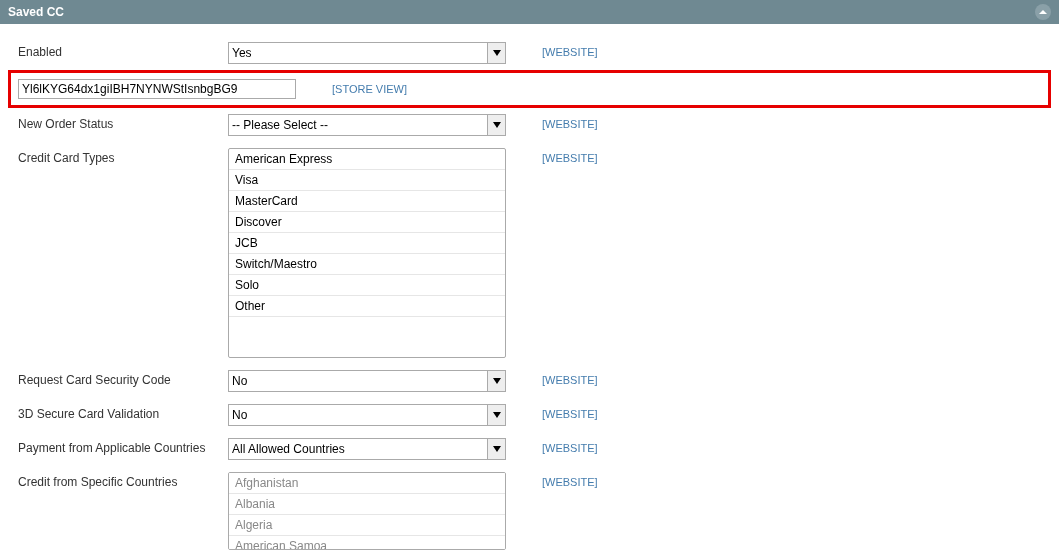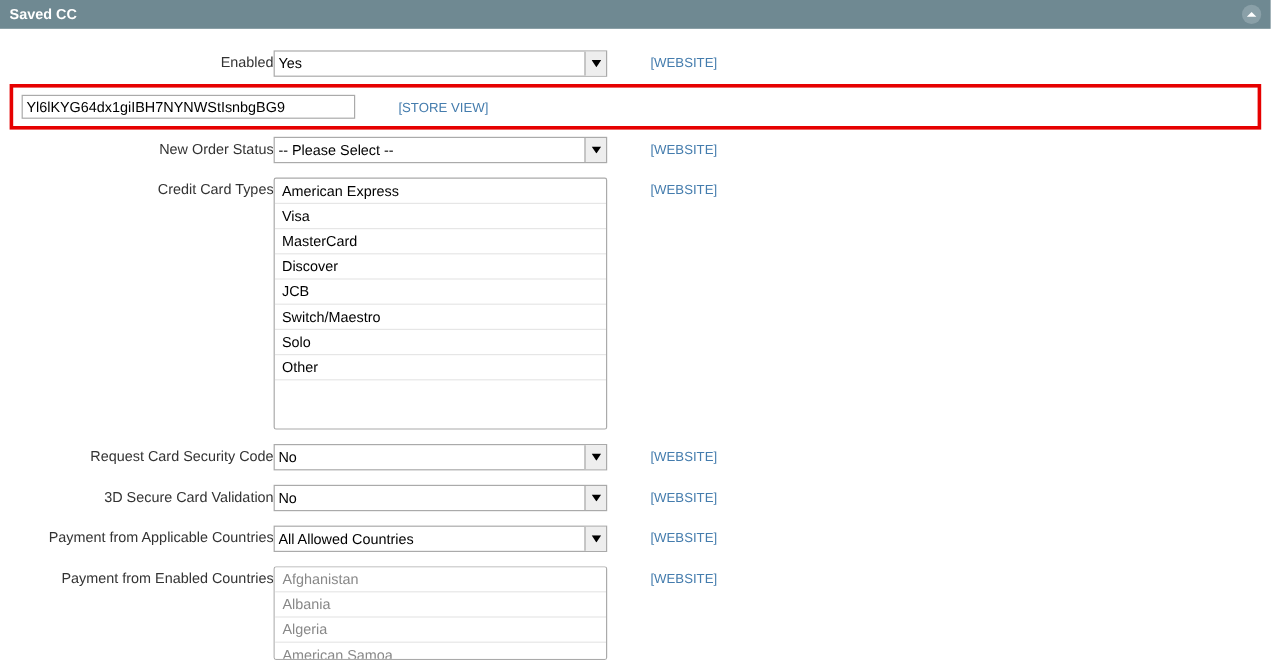--- a/index.html
+++ b/index.html
@@ -23,21 +23,21 @@
   cursor: pointer;
 }
 .collapse-icon svg { width: 10px; height: 10px; }
 .panel-body { padding: 12px 18px 18px 18px; }
 .row { display: flex; align-items: flex-start; padding: 6px 0; }
 .row.highlight {
   border: 3px solid #e60000;
   margin-left: -10px; margin-right: -10px;
   padding-left: 7px; padding-right: 7px;
 }
-.lbl { width: 210px; padding-top: 3px; color: #333; text-align: right; }
+.lbl { width: 210px; padding-top: 3px; color: #333; }
 .ctrl { width: 278px; }
 .scope { padding-left: 36px; padding-top: 3px; }
 .scope a { color: #447cad; font-size: 11px; text-decoration: none; }
 select, input[type="text"] {
   width: 278px;
   font-family: Arial, Helvetica, sans-serif;
   font-size: 12px;
   padding: 2px 3px;
   border: 1px solid #aaa;
   background: #fff;
@@ -180,21 +180,21 @@
               <svg viewBox="0 0 8 6">
                 <path d="M0 0 L8 0 L4 6 Z" fill="#000"></path>
               </svg>
             </span>
         </div>
       </div>
       <div class="scope"><a href="#">[WEBSITE]</a></div>
     </div>
 
     <div class="row">
-      <div class="lbl">Payment from Enabled Countries</div>
+      <div class="lbl">Credit from Specific Countries</div>
       <div class="ctrl">
         <select multiple="" class="multi short disabled" size="4">
           <option>Afghanistan</option>
           <option>Albania</option>
           <option>Algeria</option>
           <option>American Samoa</option>
         </select>
       </div>
       <div class="scope"><a href="#">[WEBSITE]</a></div>
     </div>

